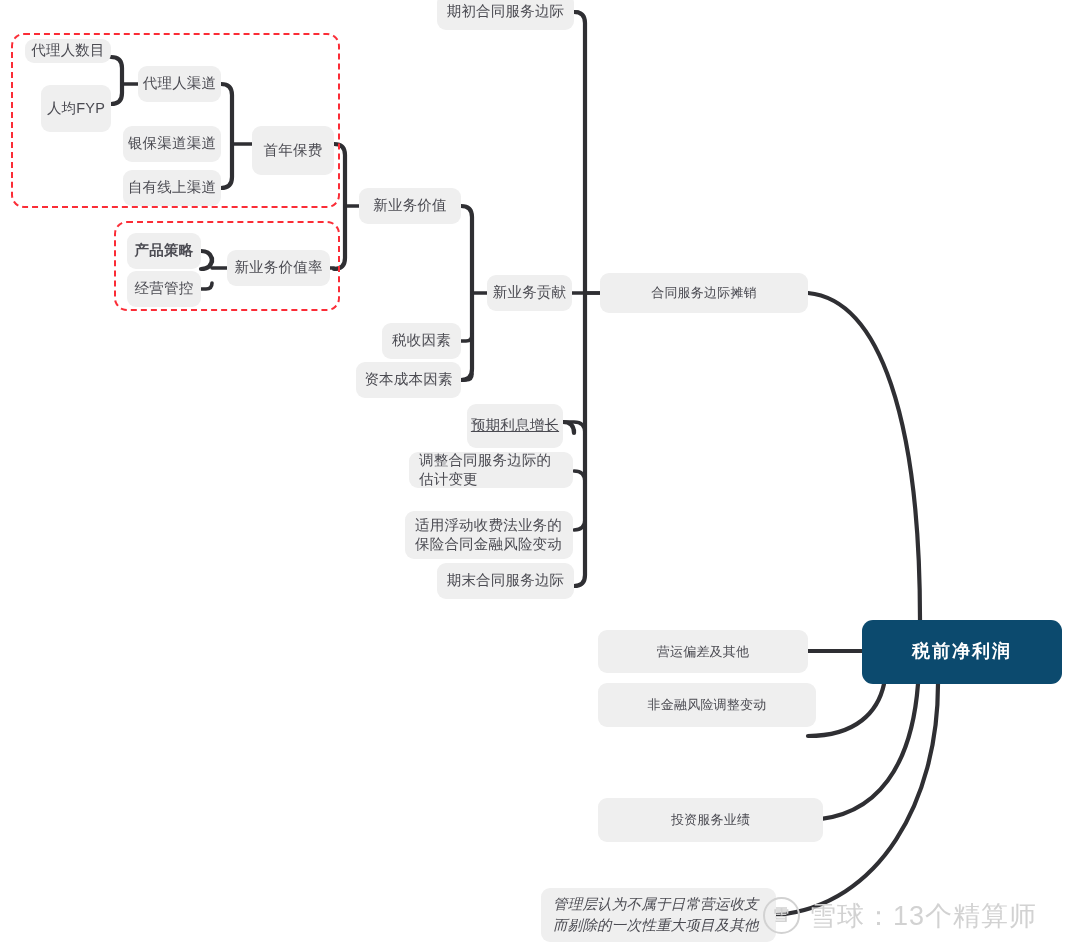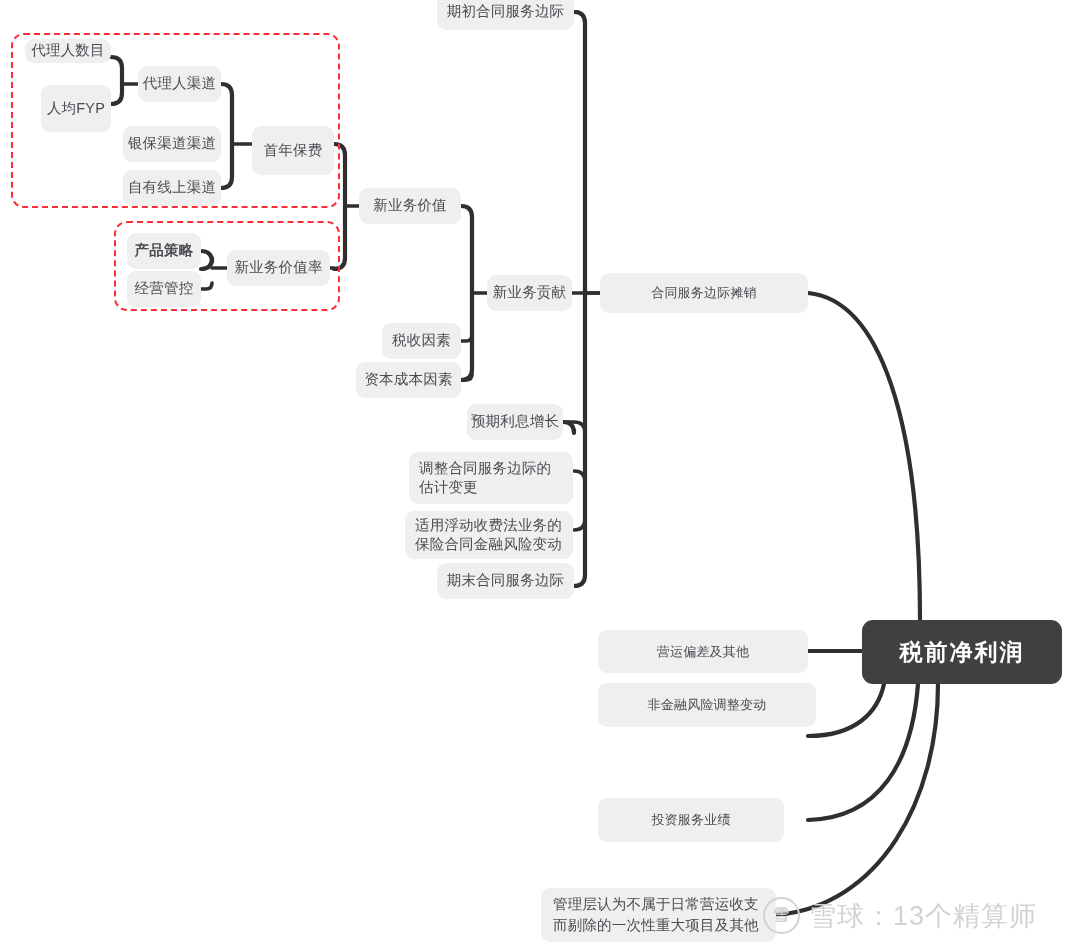--- a/index.html
+++ b/index.html
@@ -44,23 +44,23 @@
     line-height:1.32;
     white-space:nowrap;
     letter-spacing:.2px;
   }
   .node.wrap{ white-space:normal; }
   .s-sm{ font-size:14.5px; }
   .s-lg{ font-size:13px; }
 
   
   .node.root{
-    background:#404040;
+    background:#0c4a6e;
     color:#ffffff;
-    font-size:23px;
+    font-size:18px;
     font-weight:bold;
     border-radius:11px;
     letter-spacing:2px;
   }
 
   
   .dashed{
     position:absolute;
     box-sizing:border-box;
     border:2.6px dashed #fb2c36;
@@ -147,23 +147,23 @@
 
   </svg>
 
   <div class="dashed" style="left:11px;  top:33px;  width:329px; height:175px;"></div>
   <div class="dashed" style="left:114px; top:221px; width:226px; height:90px;"></div>
 
   <div class="node s-sm" style="left:437px; top:-6px; width:137px; height:36px;">期初合同服务边际</div>
 
   <div class="node s-sm" style="left:487px; top:275px; width:85px; height:36px;">新业务贡献</div>
 
-  <div class="node s-sm" style="left:467px; top:404px; width:96px; height:36px;">预期利息增长</div>
-
-  <div class="node s-sm wrap" style="left:409px; top:452px; width:164px; height:52px; padding:12px 10px; justify-content:flex-start; text-align:left;">调整合同服务边际的估计变更</div>
+  <div class="node s-sm" style="left:467px; top:404px; width:96px; height:44px;text-decoration:underline;">预期利息增长</div>
+
+  <div class="node s-sm wrap" style="left:409px; top:452px; width:164px; height:36px; padding:12px 10px; justify-content:flex-start; text-align:left;">调整合同服务边际的估计变更</div>
 
   <div class="node s-sm wrap" style="left:405px; top:511px; width:168px; height:48px; padding:19px 10px; justify-content:flex-start; text-align:left;">适用浮动收费法业务的保险合同金融风险变动</div>
 
   <div class="node s-sm" style="left:437px; top:563px; width:137px; height:36px;">期末合同服务边际</div>
 
   <div class="node s-lg" style="left:600px; top:273px; width:208px; height:40px;">合同服务边际摊销</div>
 
   <div class="node s-sm" style="left:359px; top:188px; width:102px; height:36px;">新业务价值</div>
 
   <div class="node s-sm" style="left:382px; top:323px; width:79px; height:36px;">税收因素</div>
@@ -185,23 +185,23 @@
   <div class="node s-sm" style="left:41px; top:85px; width:70px; height:47px;">人均FYP</div>
 
   <div class="node s-sm" style="left:127px; top:233px; width:74px; height:36px;font-weight:bold;">产品策略</div>
 
   <div class="node s-sm" style="left:127px; top:271px; width:74px; height:36px;">经营管控</div>
 
   <div class="node s-lg" style="left:598px; top:630px; width:210px; height:43px;">营运偏差及其他</div>
 
   <div class="node s-lg" style="left:598px; top:683px; width:218px; height:44px;">非金融风险调整变动</div>
 
-  <div class="node s-lg" style="left:598px; top:798px; width:186px; height:44px;">投资服务业绩</div>
-
-  <div class="node s-sm wrap" style="left:541px; top:888px; width:235px; height:54px; padding:22px 12px; justify-content:flex-start; text-align:left; line-height:1.45;">管理层认为不属于日常营运收支而剔除的一次性重大项目及其他</div>
+  <div class="node s-lg" style="left:598px; top:798px; width:225px; height:44px;">投资服务业绩</div>
+
+  <div class="node s-sm wrap" style="left:541px; top:888px; width:235px; height:54px; padding:22px 12px; justify-content:flex-start; text-align:left; line-height:1.45;font-style:italic;">管理层认为不属于日常营运收支而剔除的一次性重大项目及其他</div>
 
   <div class="node root" style="left:862px; top:620px; width:200px; height:64px;">税前净利润</div>
 
   <div id="watermark">
     <span class="wm-logo">雪</span>
     <span>雪球：13个精算师</span>
   </div>
 
 </div>
 

